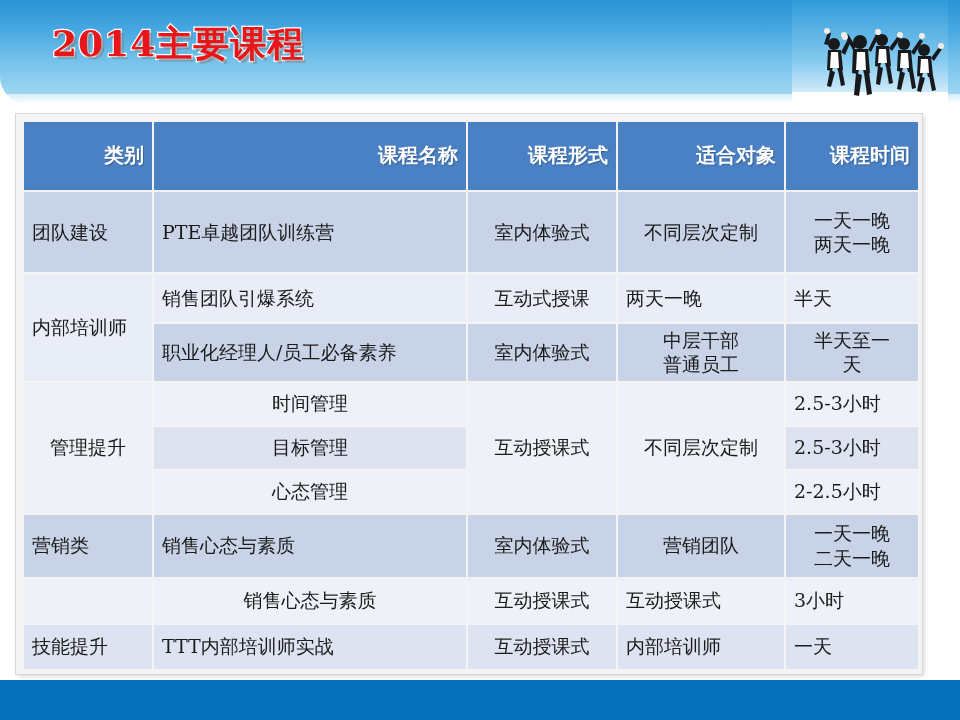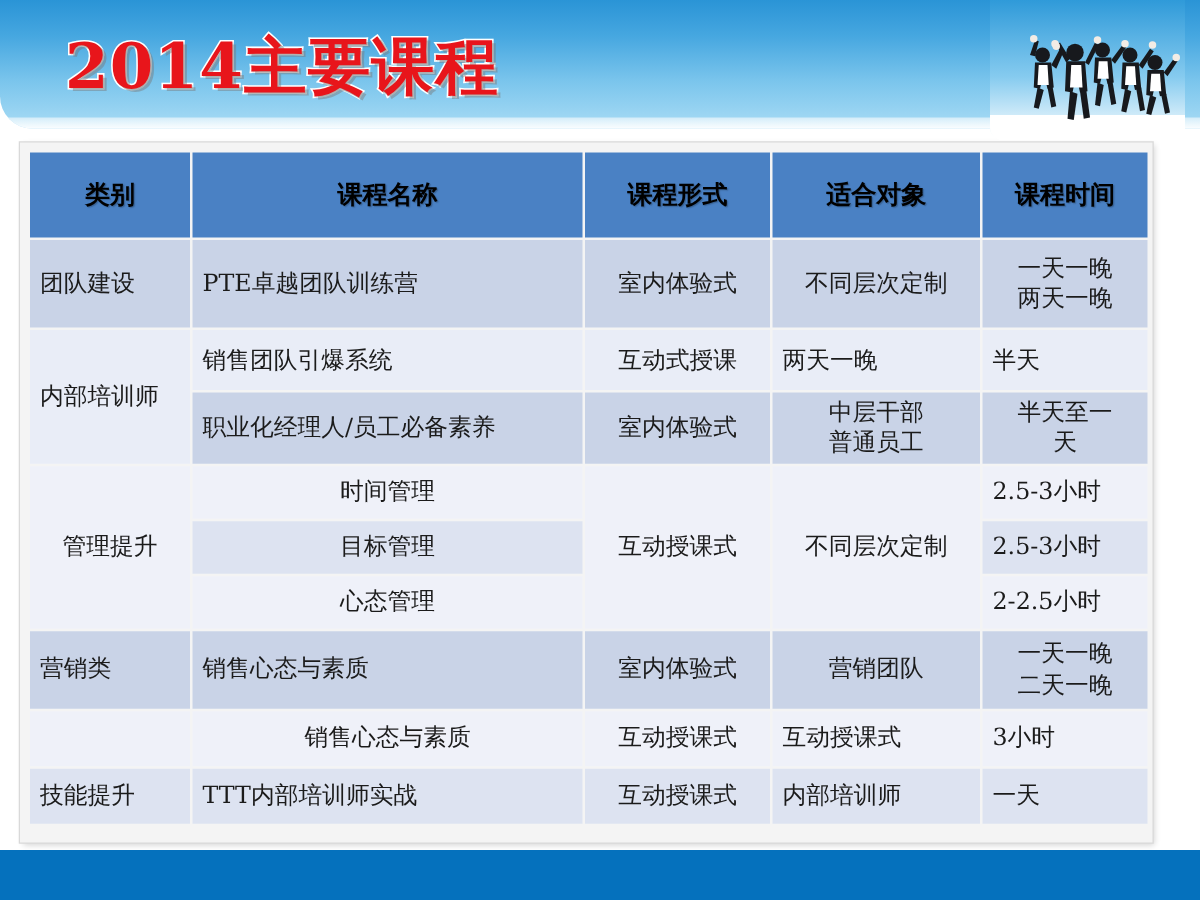--- a/index.html
+++ b/index.html
@@ -44,21 +44,21 @@
     width: 960px;
     height: 4px;
     background: #ffffff;
   }
 
   #slide-title {
     position: absolute;
     left: 52px;
     top: 20px;
     font-family: "DejaVu Serif", "Liberation Serif", serif;
-    font-size: 50px;
+    font-size: 36px;
     font-weight: bold;
     letter-spacing: 1px;
     color: #e8151b;
     -webkit-text-stroke: 2.5px #ffffff;
     paint-order: stroke fill;
     text-shadow:
        3px 3px 0 rgba(120,120,120,0.45),
        1px 1px 0 rgba(150,150,150,0.35);
     white-space: nowrap;
     z-index: 3;
@@ -101,24 +101,24 @@
     padding: 4px 8px;
     font-family: "DejaVu Serif", "Liberation Serif", serif;
     font-size: 19px;
     color: #1b1b1b;
     vertical-align: middle;
     line-height: 1.28;
     overflow: hidden;
   }
   table#course-table thead th {
     background: #4a81c4;
-    color: #000000;
+    color: #ffffff;
     font-weight: bold;
     font-size: 20px;
-    text-align: center;
+    text-align: right;
     height: 60px;
     text-shadow: 1px 1px 1px rgba(0,0,0,0.25);
   }
   th.hdr-top { vertical-align: top; padding-top: 8px; }
 
   
   td.band-dark  { background: #c9d3e7; }
   td.band-light { background: #e9edf7; }
   td.band-mid   { background: #dde3f1; }
   td.band-pale  { background: #eff1f9; }
@@ -228,21 +228,21 @@
         <tr>
           <th>类别</th>
           <th>课程名称</th>
           <th>课程形式</th>
           <th>适合对象</th>
           <th class="hdr-top">课程时间</th>
         </tr>
       </thead>
       <tbody>
 
-        <tr style="height:70px">
+        <tr style="height:80px">
           <td class="band-dark c-left">团队建设</td>
           <td class="band-dark c-left">PTE卓越团队训练营</td>
           <td class="band-dark c-center">室内体验式</td>
           <td class="band-dark c-center">不同层次定制</td>
           <td class="band-dark c-center">
             <span class="twoline">一天一晚</span>
             <span class="twoline">两天一晚</span>
           </td>
         </tr>
 

